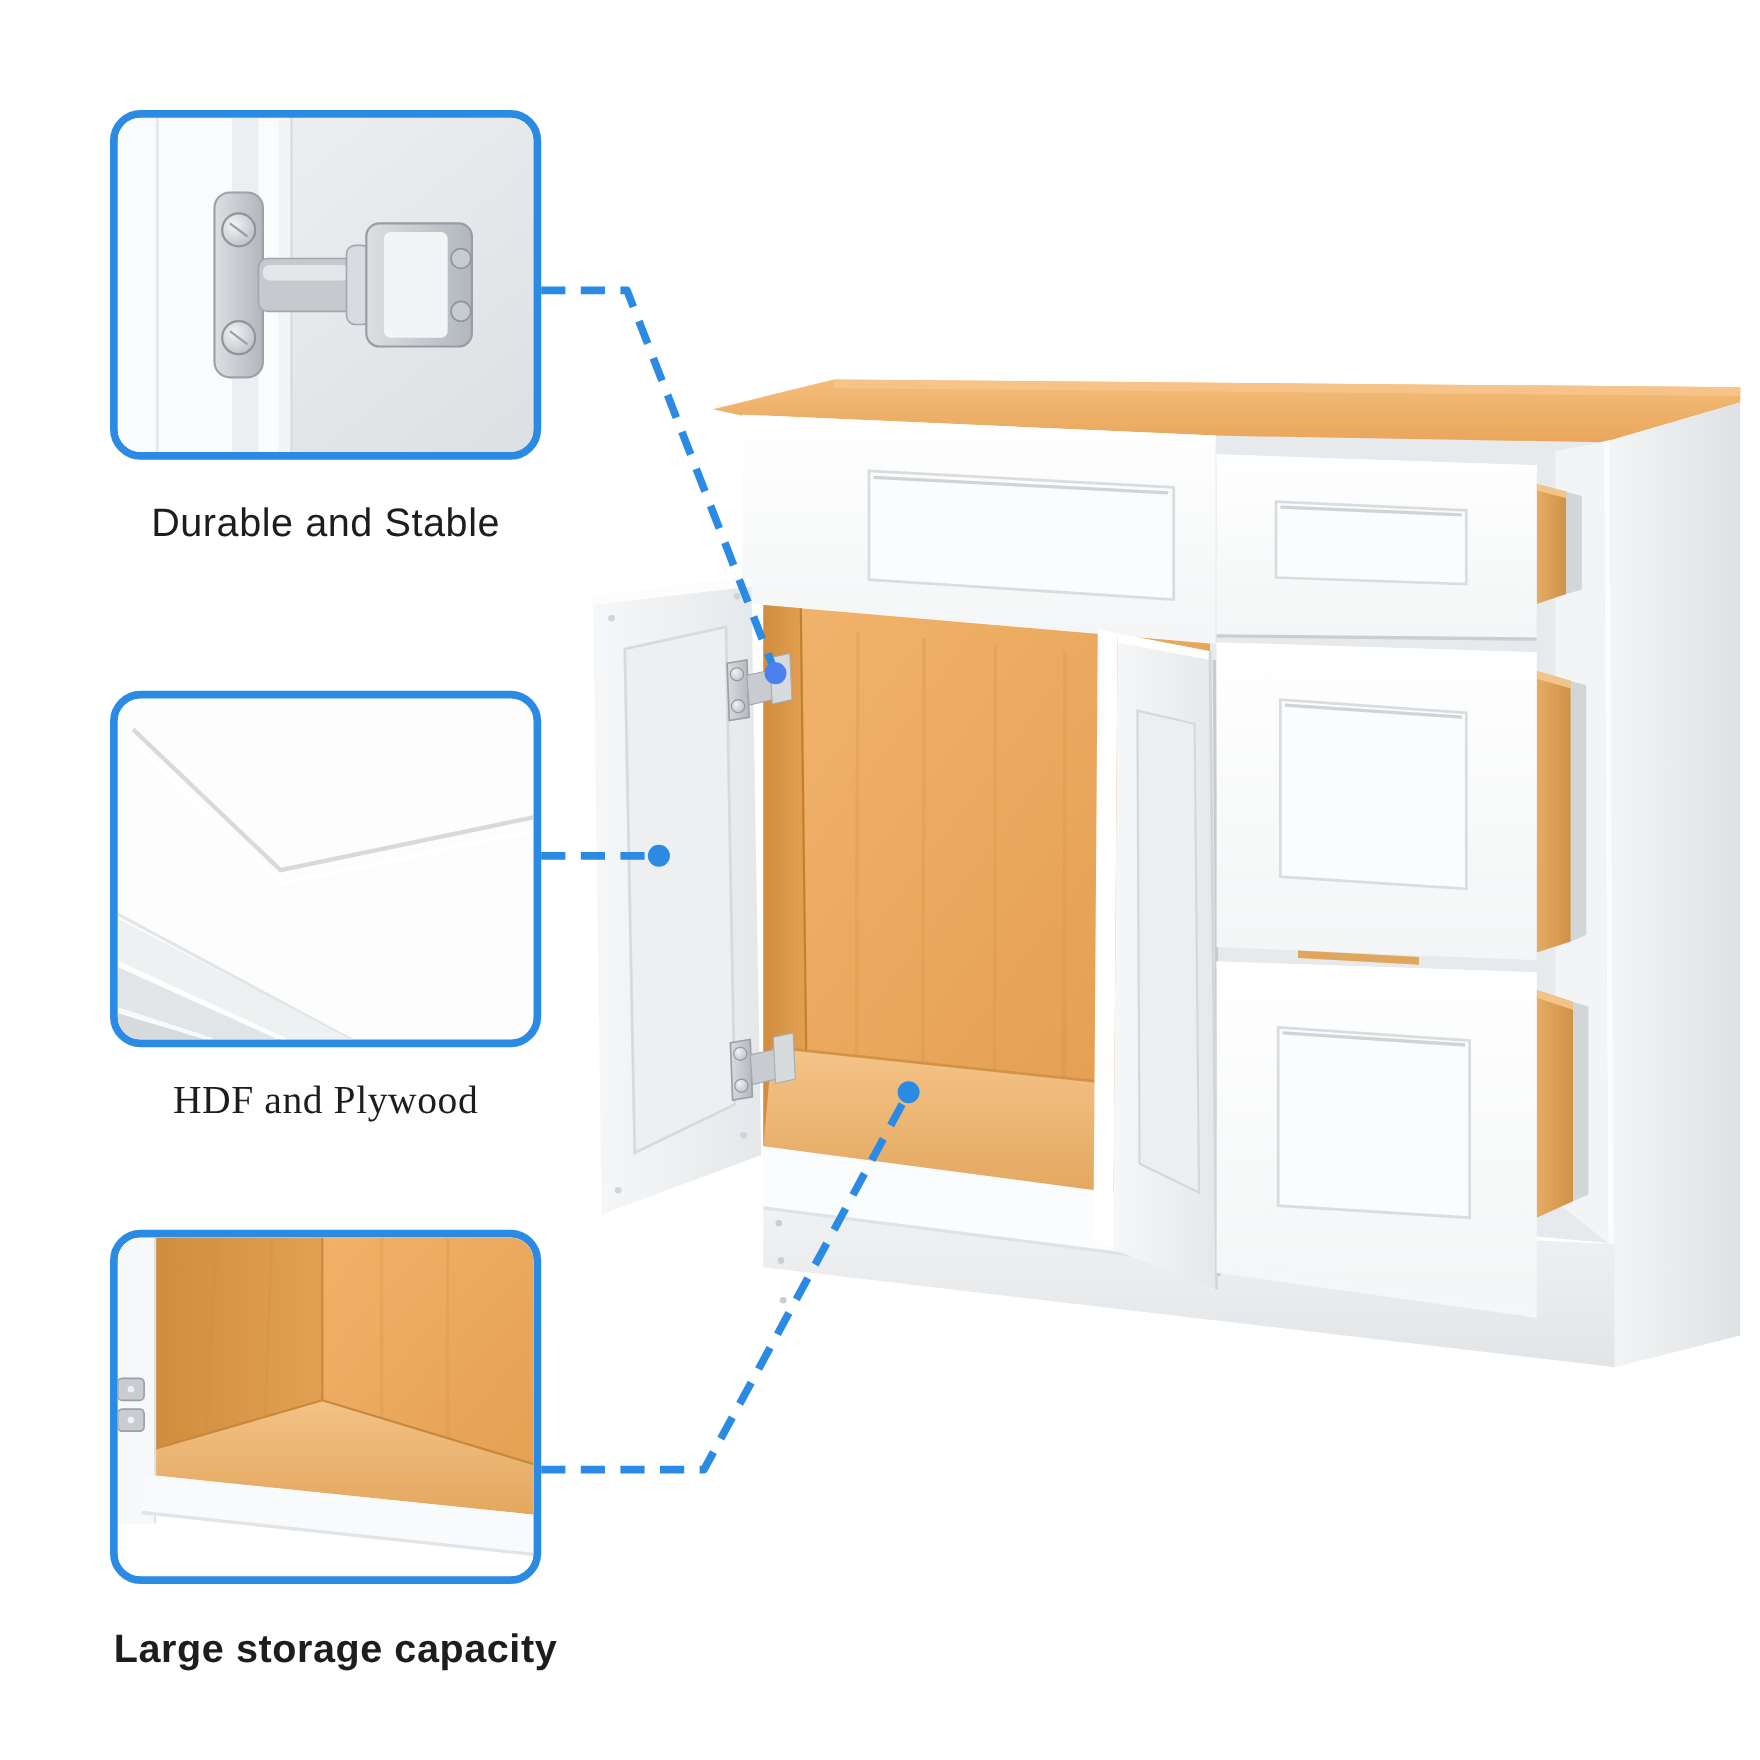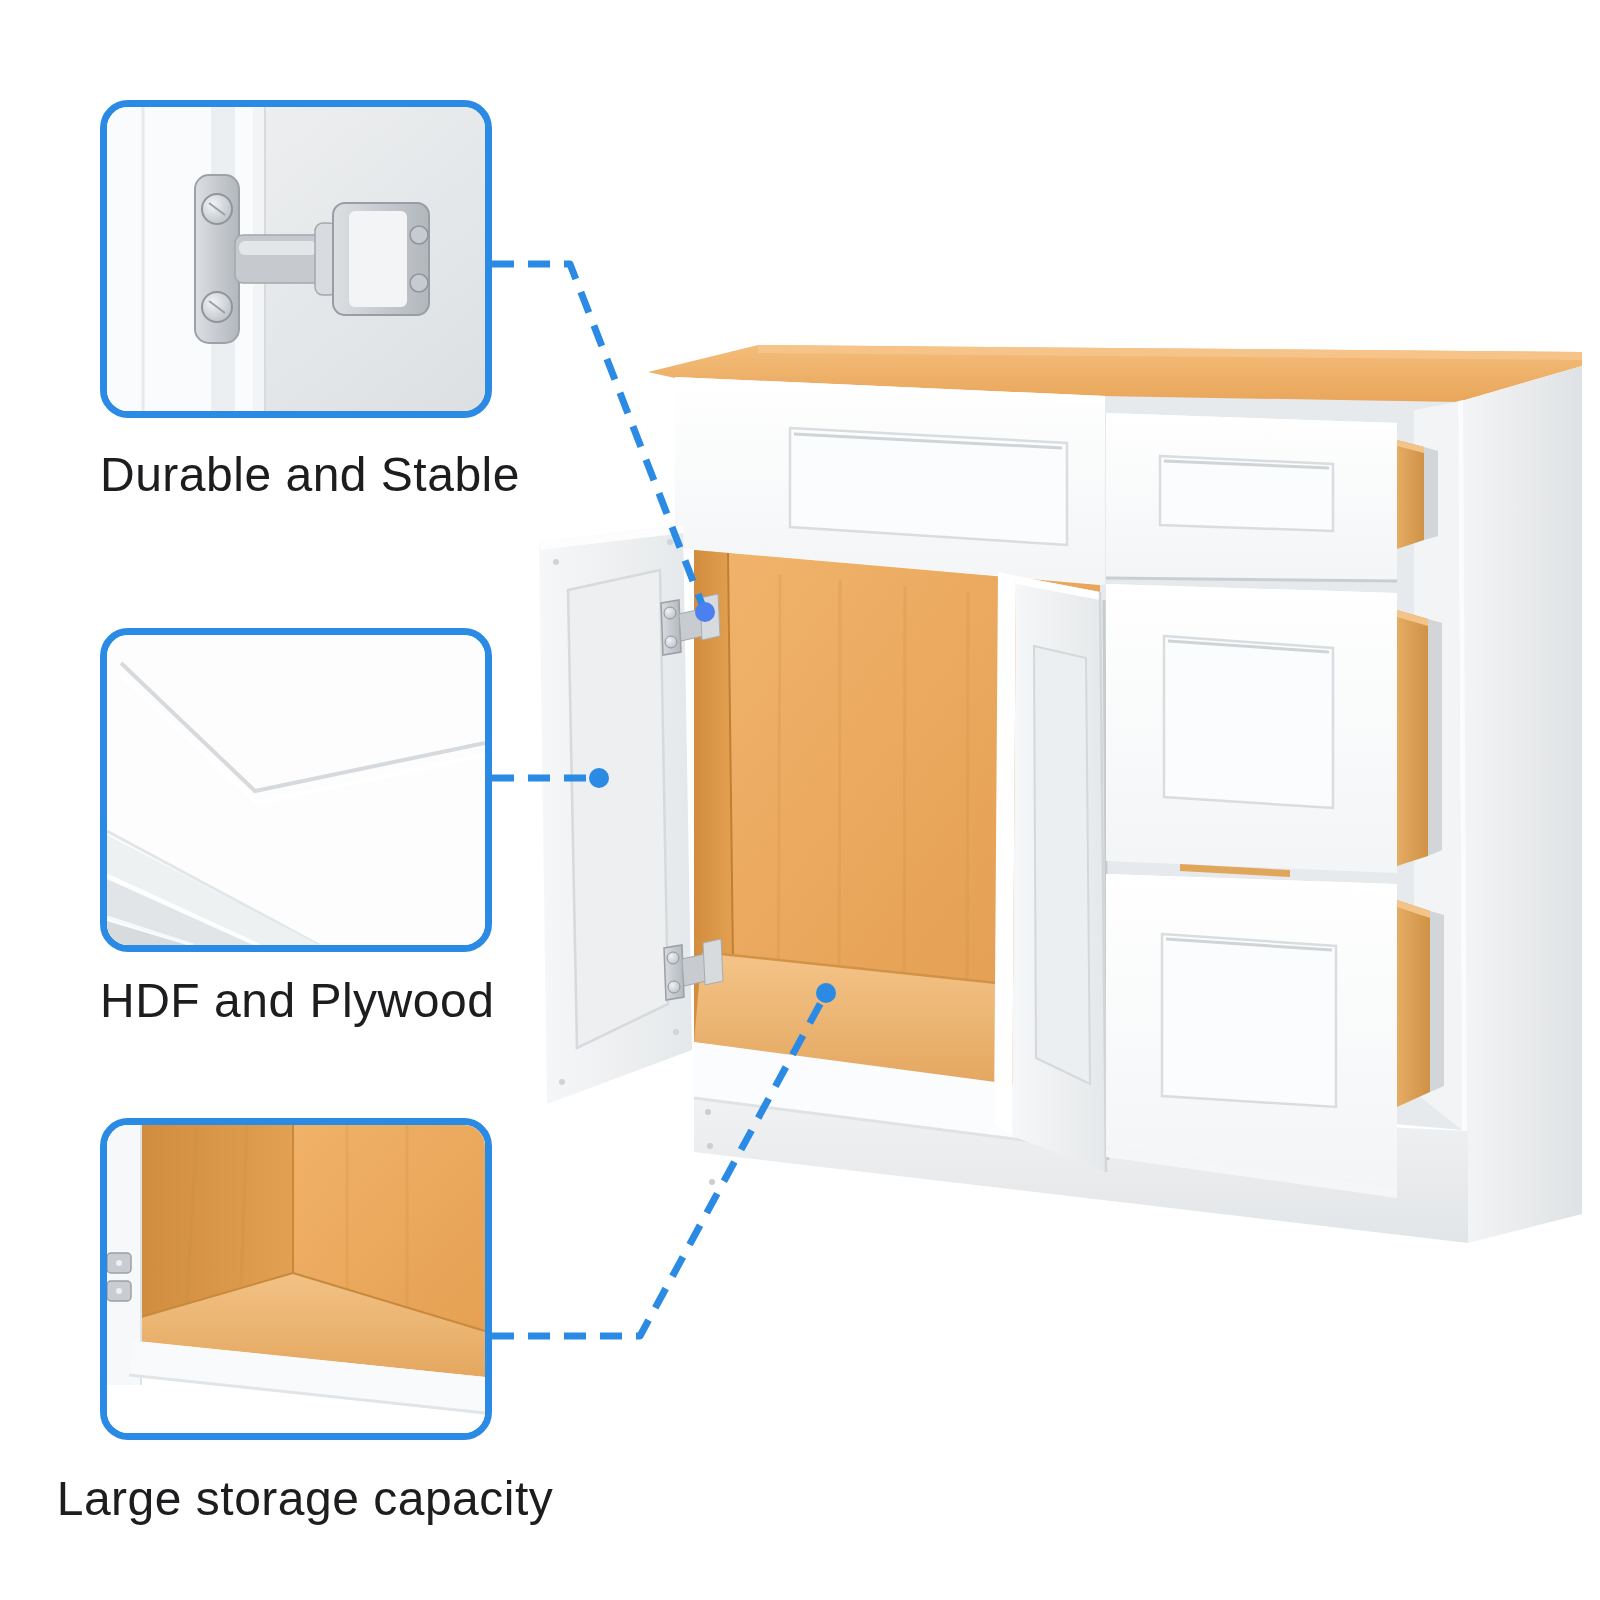--- a/index.html
+++ b/index.html
@@ -11,26 +11,26 @@
   .scene{ position:absolute; left:0; top:0; width:1600px; height:1600px; }
   .inset{
     position:absolute; border:7px solid var(--accent); border-radius:28px;
     overflow:hidden; background:#f4f5f6; box-sizing:border-box;
   }
   .inset svg{ display:block; width:100%; height:100%; }
   .inset-hinge{ left:100px; top:100px; width:392px; height:318px; }
   .inset-panels{ left:100px; top:628px; width:392px; height:324px; }
   .inset-interior{ left:100px; top:1118px; width:392px; height:322px; }
   .callout-label{
-    position:absolute; color:var(--text); font-size:48px; line-height:57px;
+    position:absolute; color:var(--text); font-size:36px; line-height:57px;
     text-align:center; letter-spacing:0.5px; font-weight:400; white-space:nowrap;
   }
   .label-hinges{ left:100px; top:446px; width:392px; }
-  .label-material{ left:100px; top:972px; width:392px; }
-  .label-storage{ left:40px; top:1470px; width:530px; }
+  .label-material{ left:100px; top:972px; width:392px;font-family:Liberation Serif, serif; }
+  .label-storage{ left:40px; top:1470px; width:530px;font-weight:bold; }
 </style>
 </head>
 <body>
 
 <div class="canvas">
 
   <svg class="scene" viewBox="0 0 1600 1600">
     <defs>
       <linearGradient id="gWoodBand" x1="0" y1="0" x2="0" y2="1">
         <stop offset="0" stop-color="#f4bd7a"></stop>

